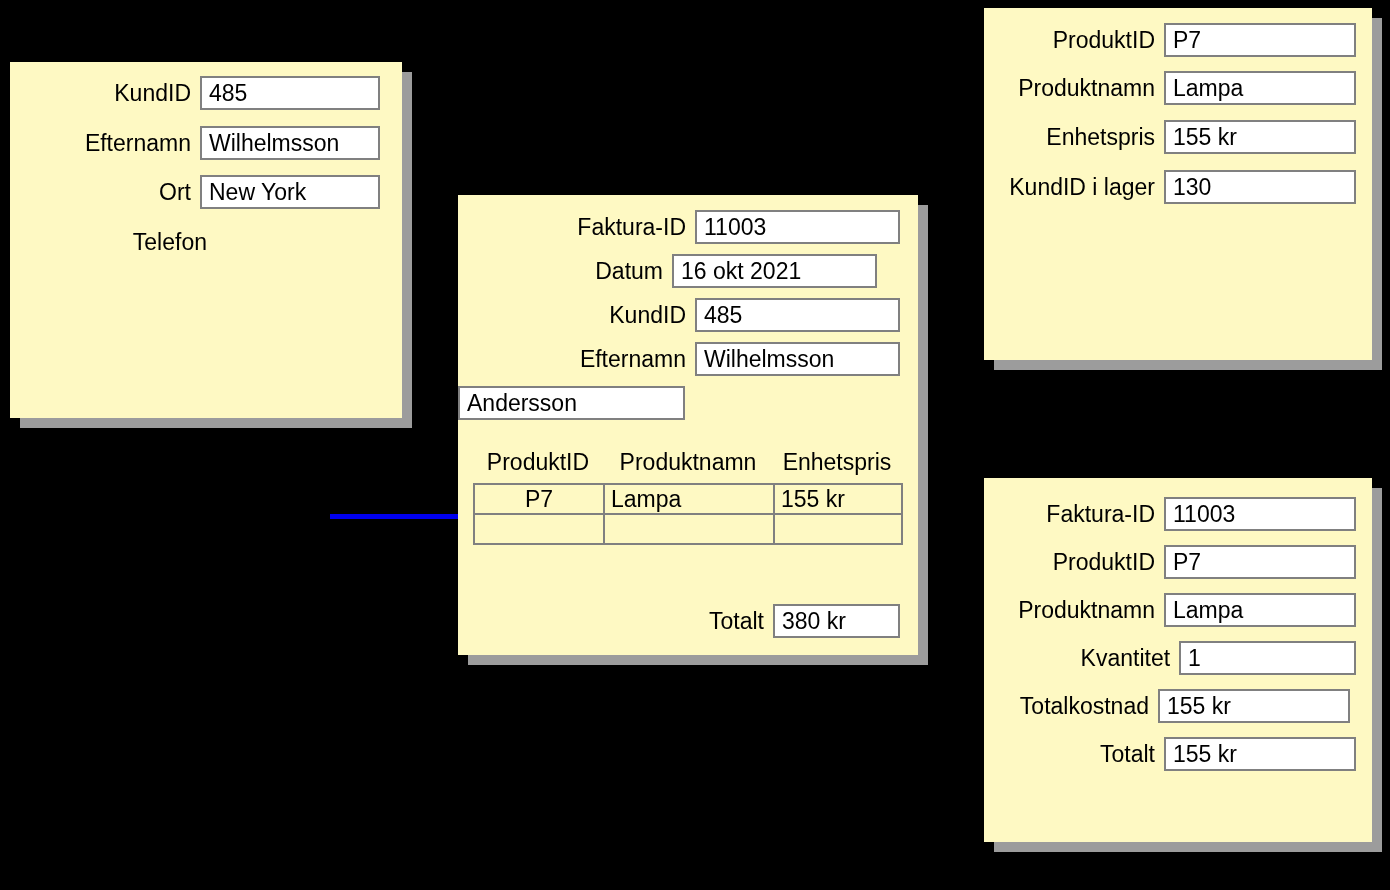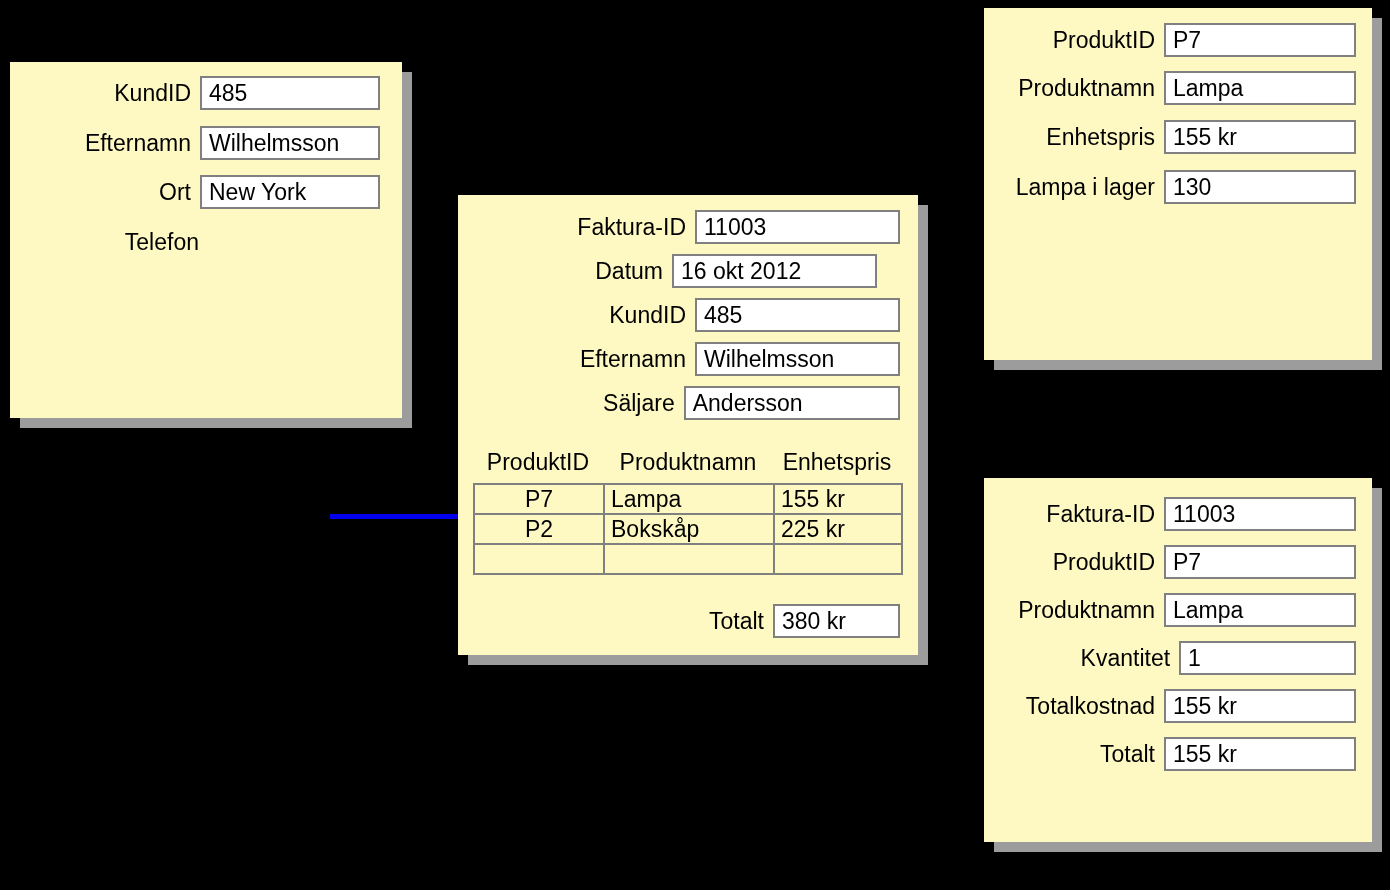--- a/index.html
+++ b/index.html
@@ -119,71 +119,65 @@
     <div class="field-row" style="left:0px; top:64px; width:380px;">
       <div class="field-label" style="width:190px;">Efternamn</div>
       <div class="field-box" style="width:180px;">Wilhelmsson</div>
     </div>
 
     <div class="field-row" style="left:0px; top:113px; width:380px;">
       <div class="field-label" style="width:190px;">Ort</div>
       <div class="field-box" style="width:180px;">New York</div>
     </div>
 
-    <div class="field-row" style="left:8px; top:163px; width:380px;gap:42px;">
+    <div class="field-row" style="left:16px; top:163px; width:380px;gap:42px;">
       <div class="field-label" style="width:190px;">Telefon</div>
     </div>
   </div>
 
   <div class="card" style="left:458px; top:195px; width:460px; height:460px;">
 
     <div class="field-row" style="left:0px; top:15px; width:442px;">
       <div class="field-label" style="width:237px;">Faktura-ID</div>
       <div class="field-box" style="width:205px;">11003</div>
     </div>
 
     <div class="field-row" style="left:0px; top:59px; width:442px;">
       <div class="field-label" style="width:214px;">Datum</div>
-      <div class="field-box" style="width:205px;">16 okt 2012</div>
+      <div class="field-box" style="width:205px;">16 okt 2021</div>
     </div>
 
     <div class="field-row" style="left:0px; top:103px; width:442px;">
       <div class="field-label" style="width:237px;">KundID</div>
       <div class="field-box" style="width:205px;">485</div>
     </div>
 
     <div class="field-row" style="left:0px; top:147px; width:442px;">
       <div class="field-label" style="width:237px;">Efternamn</div>
       <div class="field-box" style="width:205px;">Wilhelmsson</div>
     </div>
 
     <div class="field-row" style="left:0px; top:191px; width:442px;">
-      <div class="field-label" style="width:237px;">Säljare</div>
       <div class="field-box" style="width:227px;">Andersson</div>
     </div>
 
     <div class="lines-head" style="left:15px; top:254px; width:430px;">
       <div style="width:130px;">ProduktID</div>
       <div style="width:170px;">Produktnamn</div>
       <div style="width:128px;">Enhetspris</div>
     </div>
 
     <table class="lines-table" style="left:15px; top:288px; width:428px;">
       <tbody>
           <tr>
         <td class="col-id">P7</td>
         <td class="col-name">Lampa</td>
         <td class="col-price">155 kr</td>
       </tr>
       <tr>
-        <td class="col-id">P2</td>
-        <td class="col-name">Bokskåp</td>
-        <td class="col-price">225 kr</td>
-      </tr>
-      <tr>
         <td class="col-id"></td>
         <td class="col-name"></td>
         <td class="col-price"></td>
       </tr>
     </tbody>
       </table>
 
     <div class="field-row" style="left:0px; top:409px; width:442px;">
       <div class="field-label" style="width:315px;">Totalt</div>
       <div class="field-box" style="width:127px;">380 kr</div>
@@ -201,21 +195,21 @@
       <div class="field-label" style="width:180px;">Produktnamn</div>
       <div class="field-box" style="width:192px;">Lampa</div>
     </div>
 
     <div class="field-row" style="left:0px; top:112px; width:372px;">
       <div class="field-label" style="width:180px;">Enhetspris</div>
       <div class="field-box" style="width:192px;">155 kr</div>
     </div>
 
     <div class="field-row" style="left:0px; top:162px; width:372px;">
-      <div class="field-label" style="width:180px;">Lampa i lager</div>
+      <div class="field-label" style="width:180px;">KundID i lager</div>
       <div class="field-box" style="width:192px;">130</div>
     </div>
   </div>
 
   <div class="card" style="left:984px; top:478px; width:388px; height:364px;">
 
     <div class="field-row" style="left:0px; top:19px; width:372px;">
       <div class="field-label" style="width:180px;">Faktura-ID</div>
       <div class="field-box" style="width:192px;">11003</div>
     </div>
@@ -229,21 +223,21 @@
       <div class="field-label" style="width:180px;">Produktnamn</div>
       <div class="field-box" style="width:192px;">Lampa</div>
     </div>
 
     <div class="field-row" style="left:0px; top:163px; width:372px;">
       <div class="field-label" style="width:212px;">Kvantitet</div>
       <div class="field-box" style="width:192px;">1</div>
     </div>
 
     <div class="field-row" style="left:0px; top:211px; width:372px;">
-      <div class="field-label" style="width:180px;">Totalkostnad</div>
+      <div class="field-label" style="width:148px;margin-left:26px;">Totalkostnad</div>
       <div class="field-box" style="width:192px;">155 kr</div>
     </div>
 
     <div class="field-row" style="left:0px; top:259px; width:372px;">
       <div class="field-label" style="width:180px;">Totalt</div>
       <div class="field-box" style="width:192px;">155 kr</div>
     </div>
   </div>
 
 </div>

